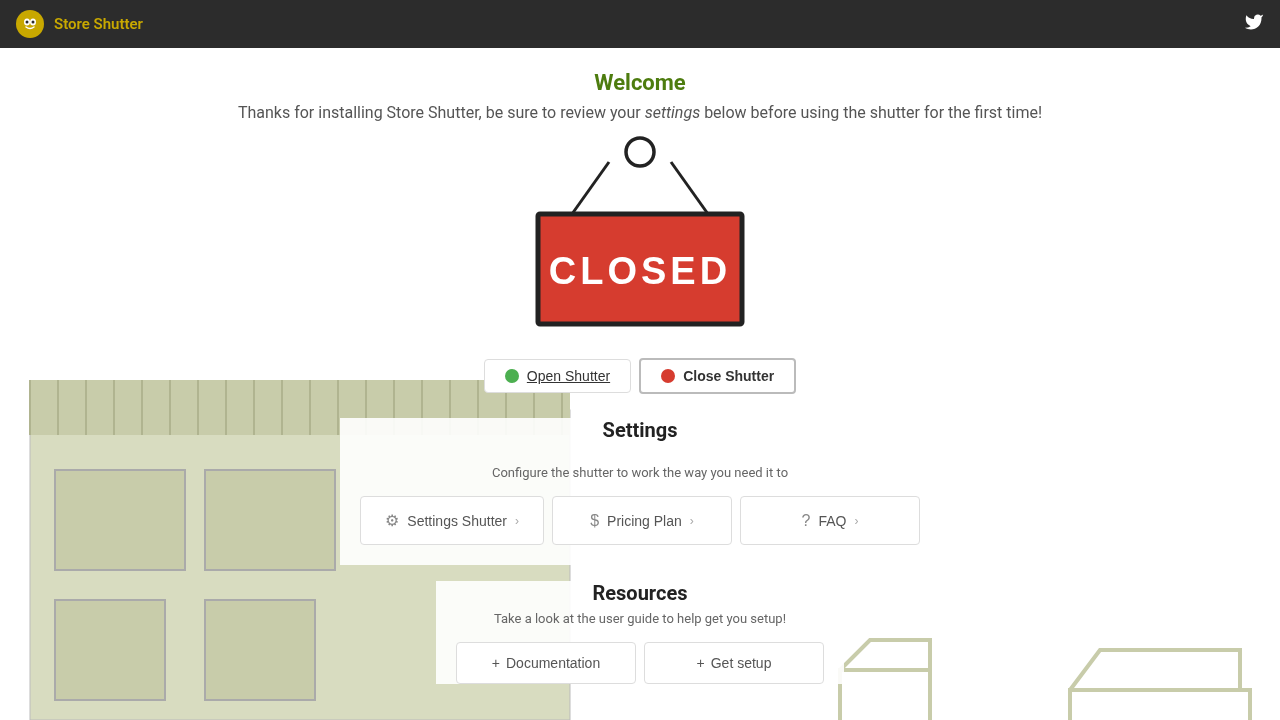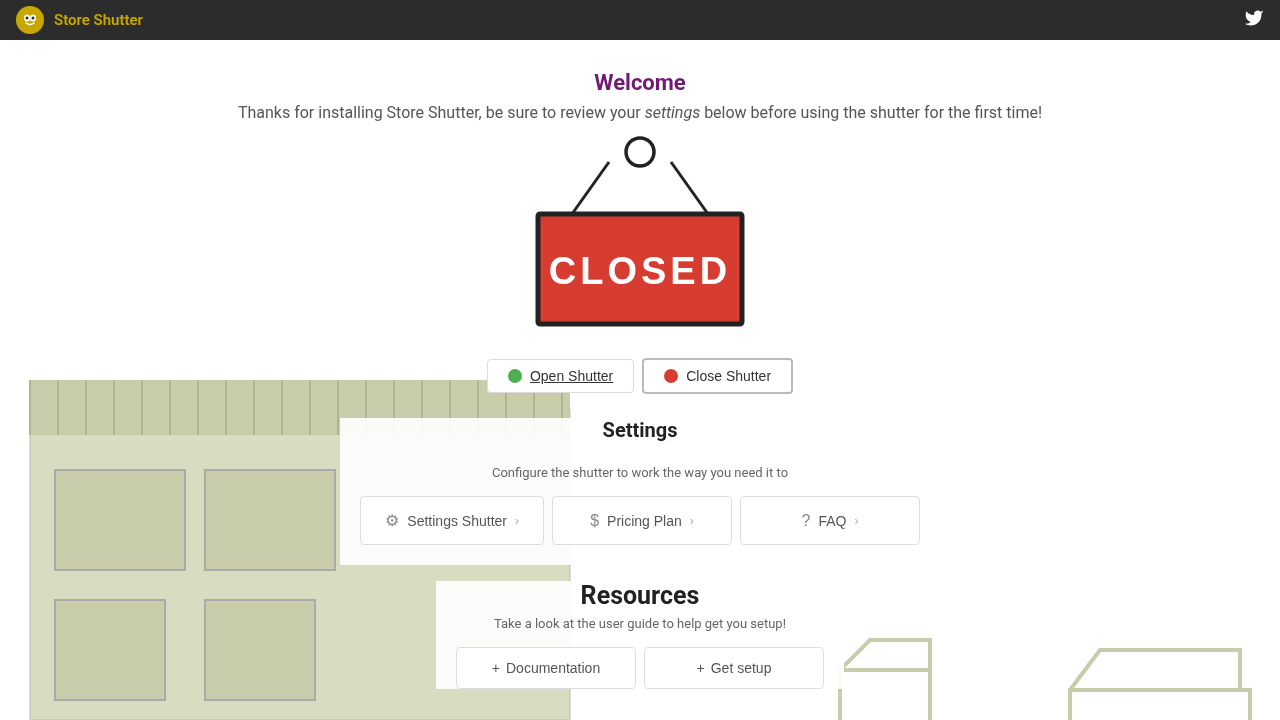--- a/index.html
+++ b/index.html
@@ -1,21 +1,21 @@
 <!DOCTYPE html>
 <html><head>
   <meta charset="utf-8">
   <style>
     * { margin: 0; padding: 0; box-sizing: border-box; }
     body { font-family: -apple-system, BlinkMacSystemFont, 'Segoe UI', Roboto, sans-serif; background: #fff; width: 1280px; height: 720px; overflow: hidden; position: relative; }
 
     
     .header {
       background: #2c2c2c;
-      height: 40px;
+      height: 48px;
       display: flex;
       align-items: center;
       justify-content: space-between;
       padding: 0 16px;
       position: relative;
       z-index: 10;
     }
     .header-left { display: flex; align-items: center; gap: 10px; }
     .header-logo {
       width: 28px; height: 28px;
@@ -41,21 +41,21 @@
     }
 
     .welcome-section {
       text-align: center;
       padding-top: 30px;
     }
 
     .welcome-title {
       font-size: 22px;
       font-weight: 700;
-      color: #701a75;
+      color: #4d7c0f;
       margin-bottom: 8px;
     }
 
     .welcome-subtitle {
       font-size: 16px;
       color: #555;
     }
 
     .welcome-subtitle em {
       font-style: italic;
@@ -97,21 +97,21 @@
       display: flex;
       align-items: center;
       gap: 8px;
       padding: 8px 20px;
       border: 2px solid #bbb;
       border-radius: 4px;
       background: white;
       cursor: pointer;
       font-size: 14px;
       color: #333;
-      font-weight: 400;
+      font-weight: 700;
     }
 
     .dot-green {
       width: 14px; height: 14px;
       background: #4caf50;
       border-radius: 50%;
       display: inline-block;
     }
 
     .dot-red {
@@ -169,21 +169,21 @@
 
     
     .resources-section {
       text-align: center;
       margin-bottom: 16px;
       background: rgba(255,255,255,0.9);
       padding: 0 20px;
     }
 
     .resources-title {
-      font-size: 25px;
+      font-size: 20px;
       font-weight: 700;
       color: #222;
       margin-bottom: 6px;
     }
 
     .resources-subtitle {
       font-size: 13px;
       color: #666;
       margin-bottom: 16px;
     }

